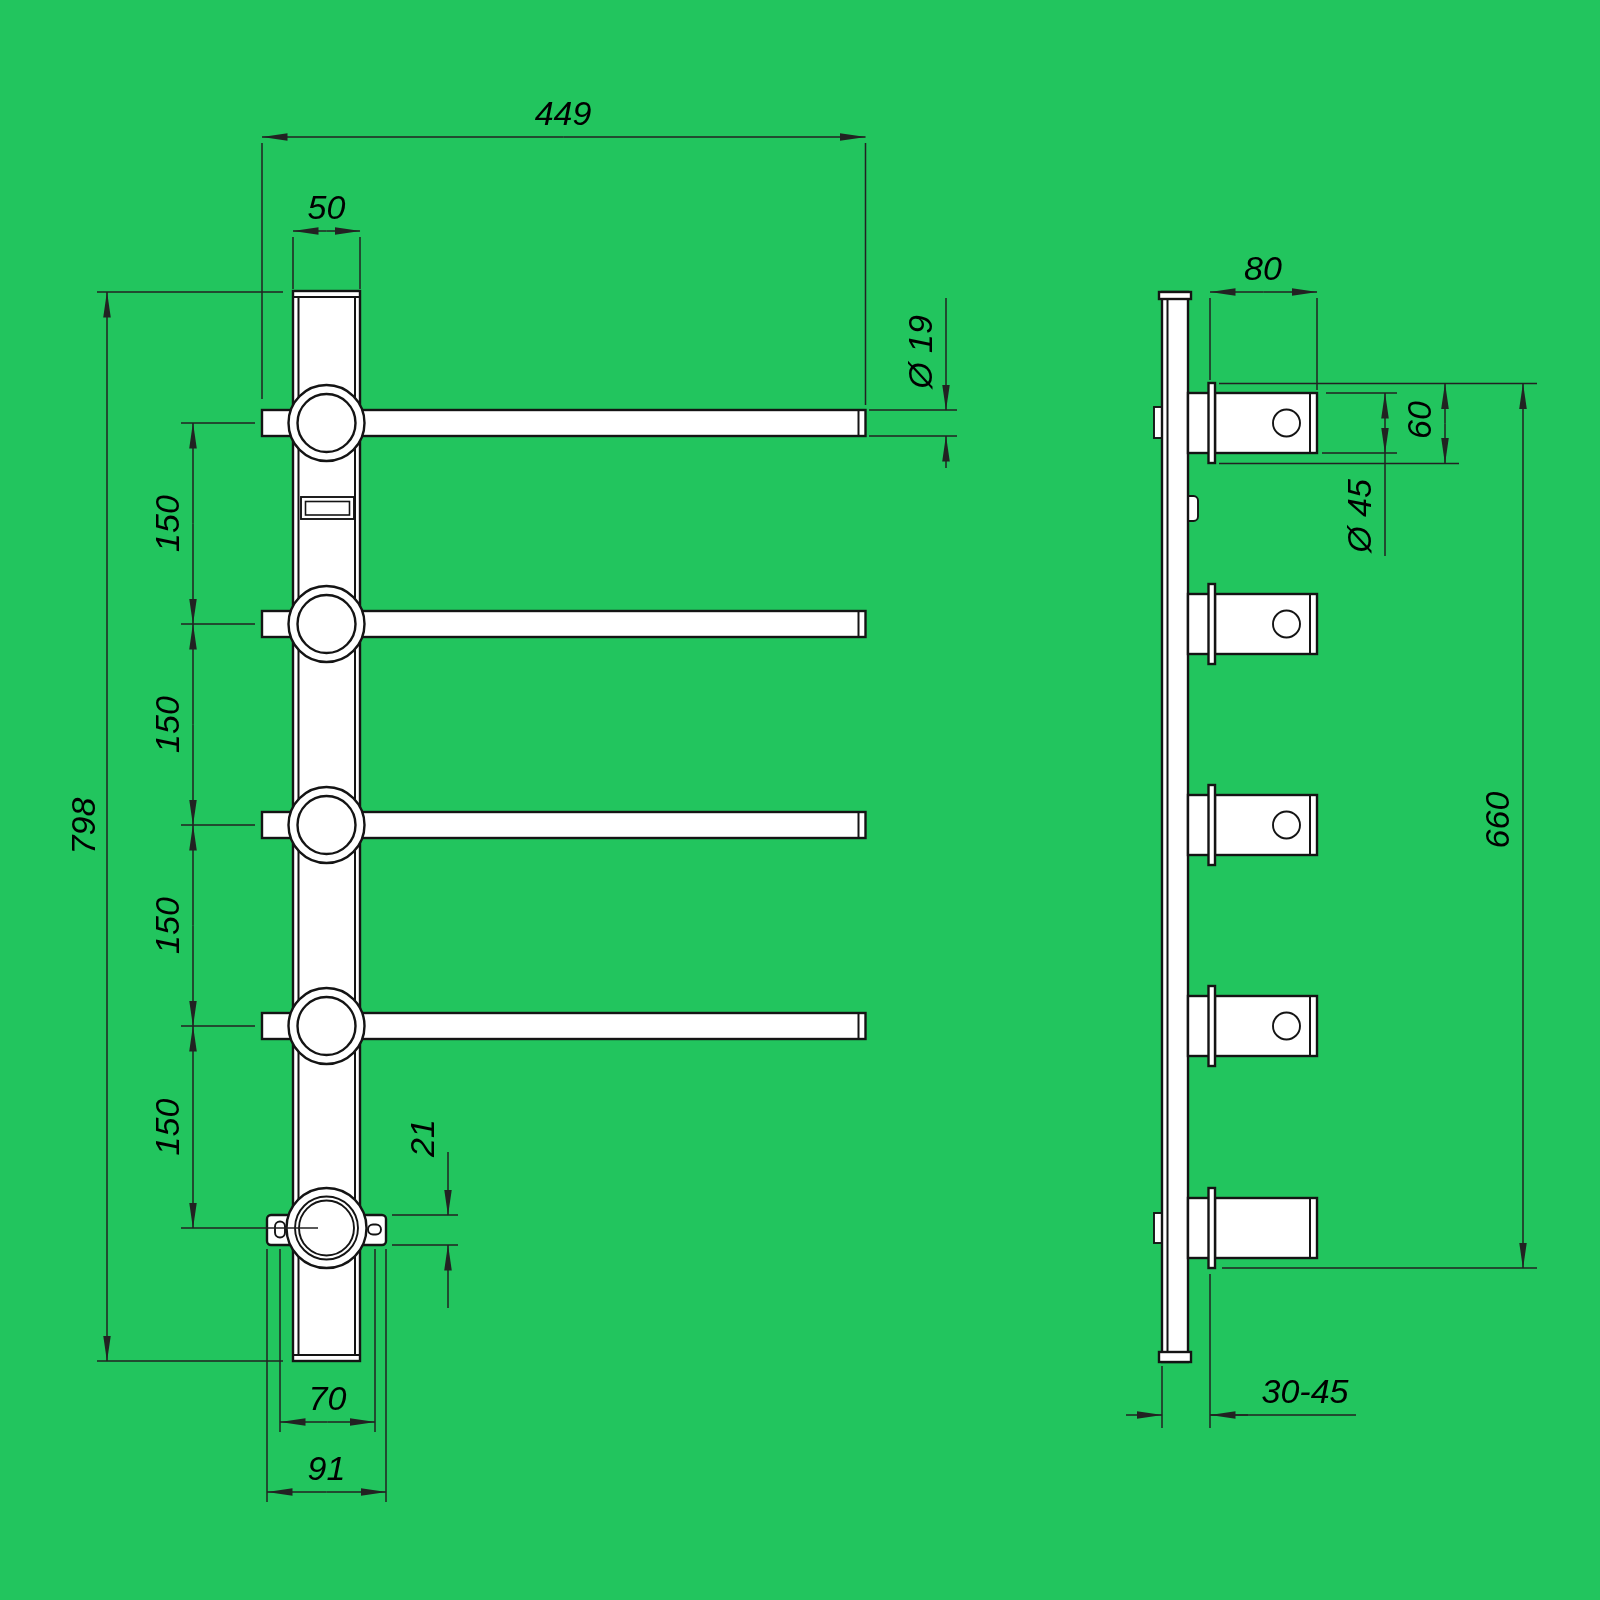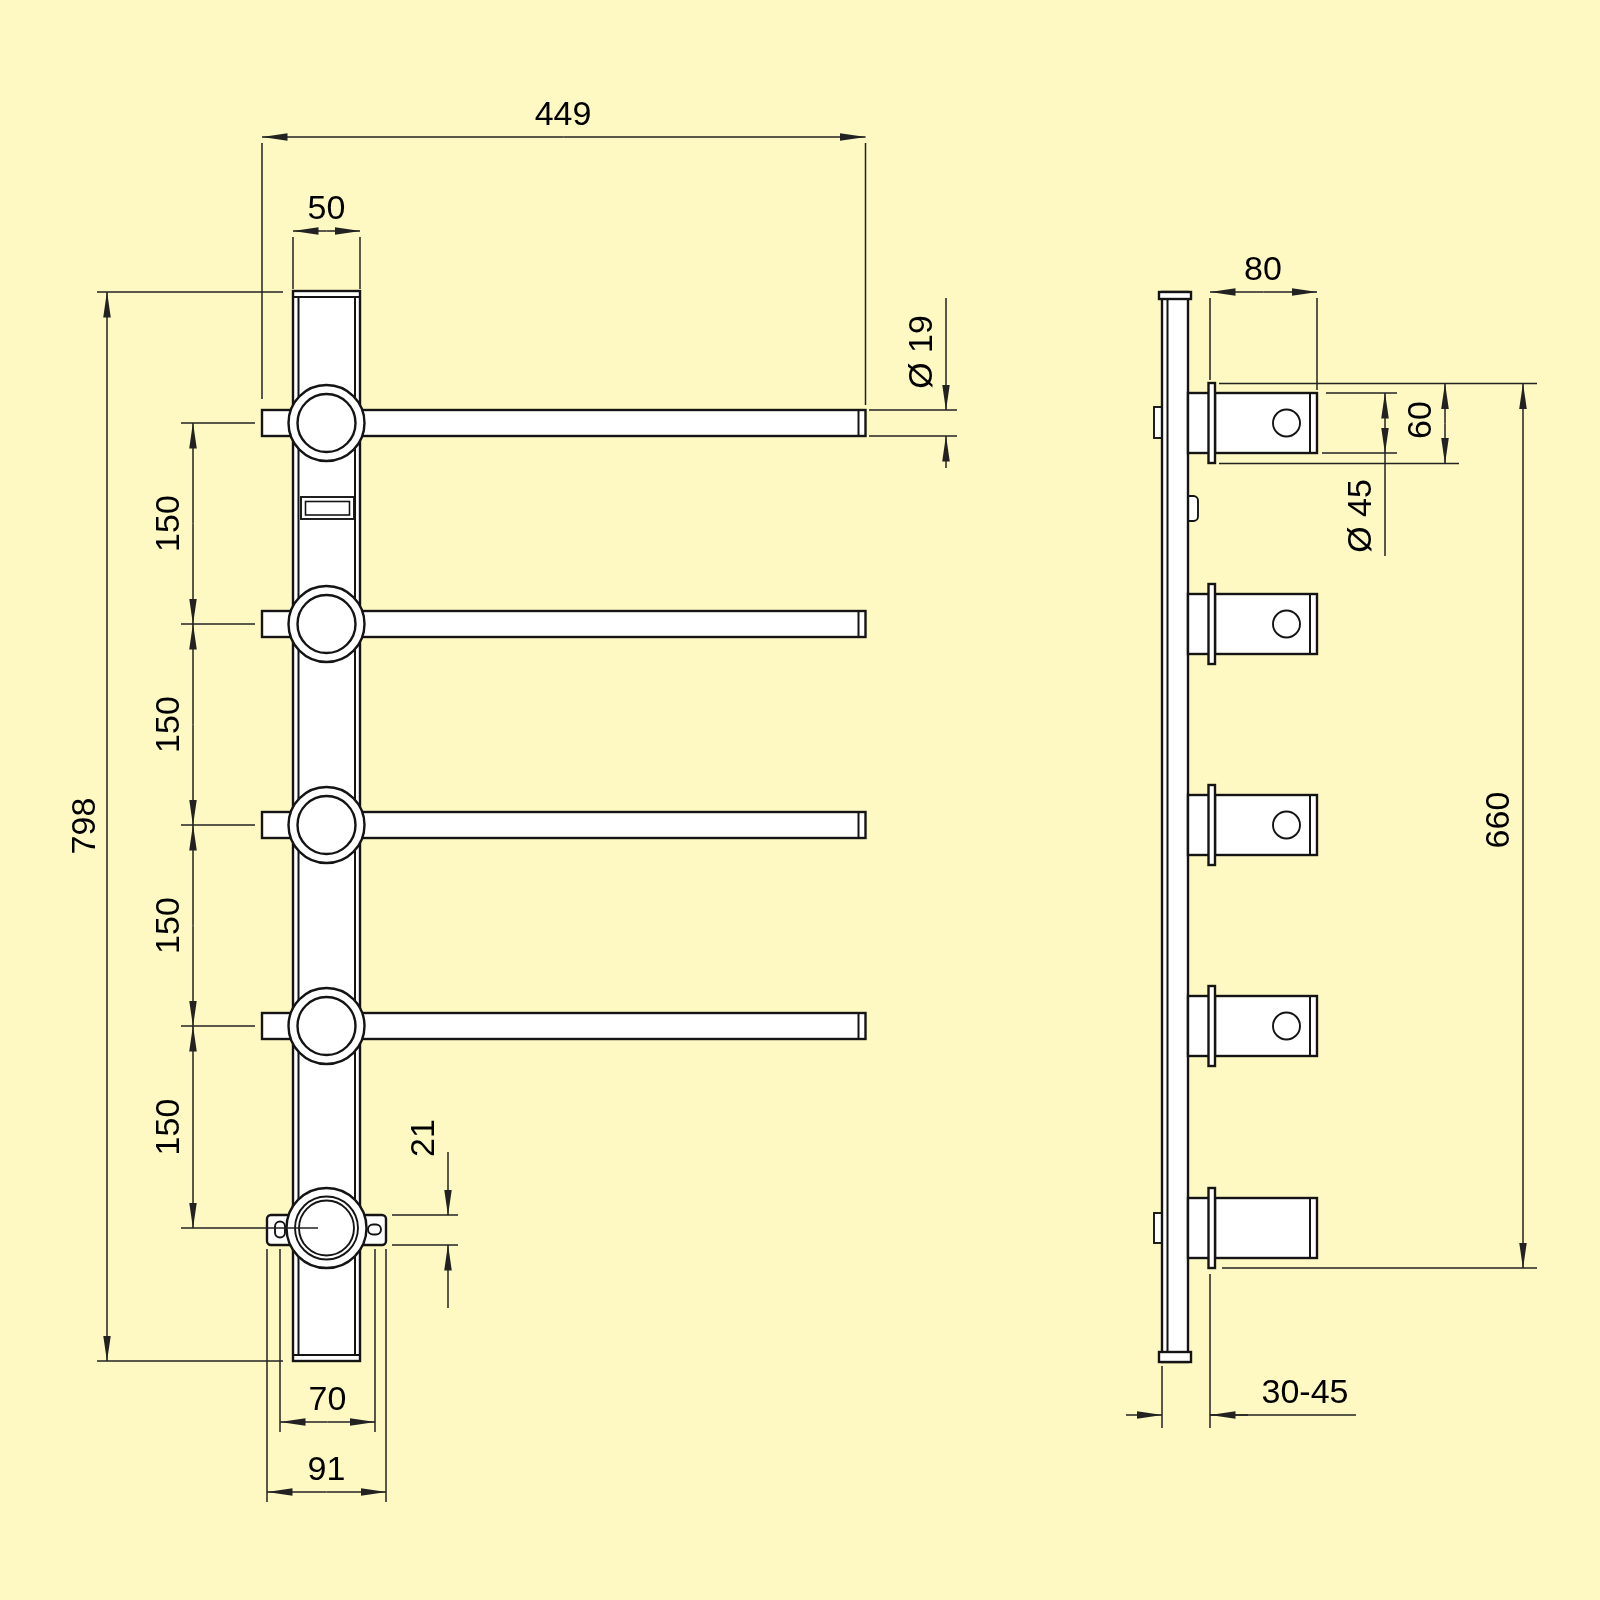--- a/index.html
+++ b/index.html
@@ -1,16 +1,16 @@
 <!DOCTYPE html>
 <html><head>
 <meta charset="utf-8">
 <style>
   html,body{margin:0;padding:0;background:#fff;}
-  .page{width:1600px;height:1600px;background:#fef9c3;position:relative;overflow:hidden;}
+  .page{width:1600px;height:1600px;background:#22c55e;position:relative;overflow:hidden;font-style:italic;}
   svg{display:block;}
   svg text{font-family:"Liberation Sans","DejaVu Sans",sans-serif;font-size:34px;fill:#000;}
   .o  {fill:#ffffff;stroke:#141414;stroke-width:2.4;}
   .o2 {fill:#ffffff;stroke:#141414;stroke-width:1.9;}
   .ol {fill:none;stroke:#141414;stroke-width:2;}
   .d  {fill:none;stroke:#222222;stroke-width:1.5;}
   .dm {marker-end:url(#arr);}
 </style>
 </head>
 <body>

